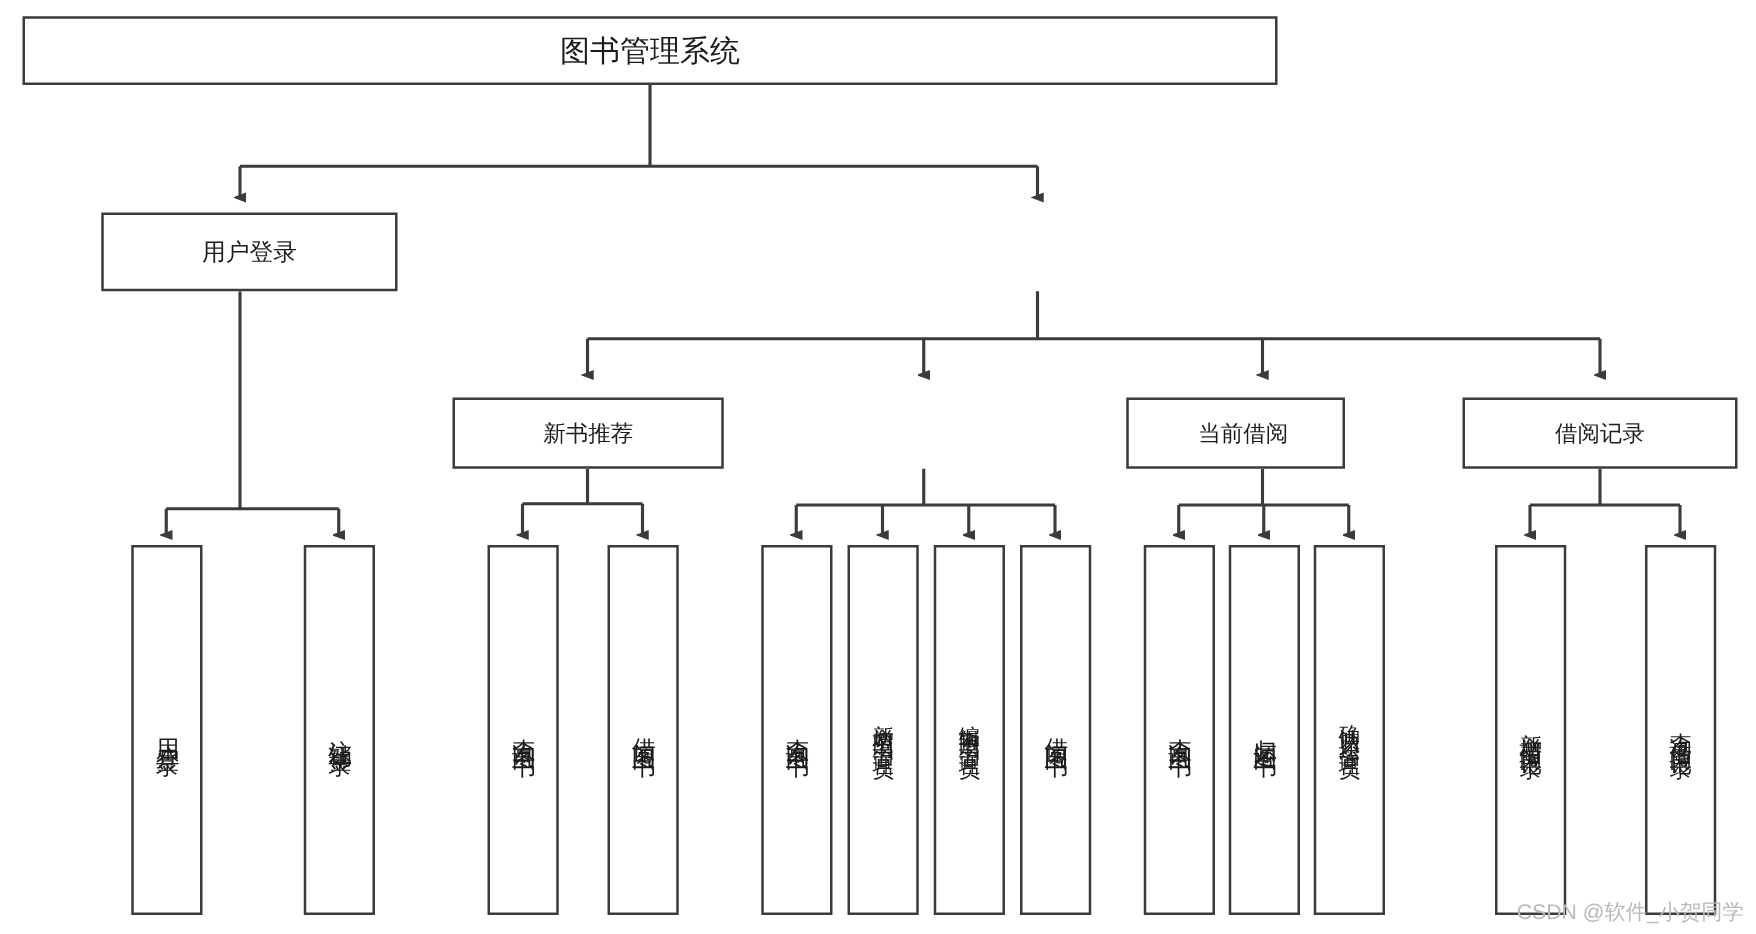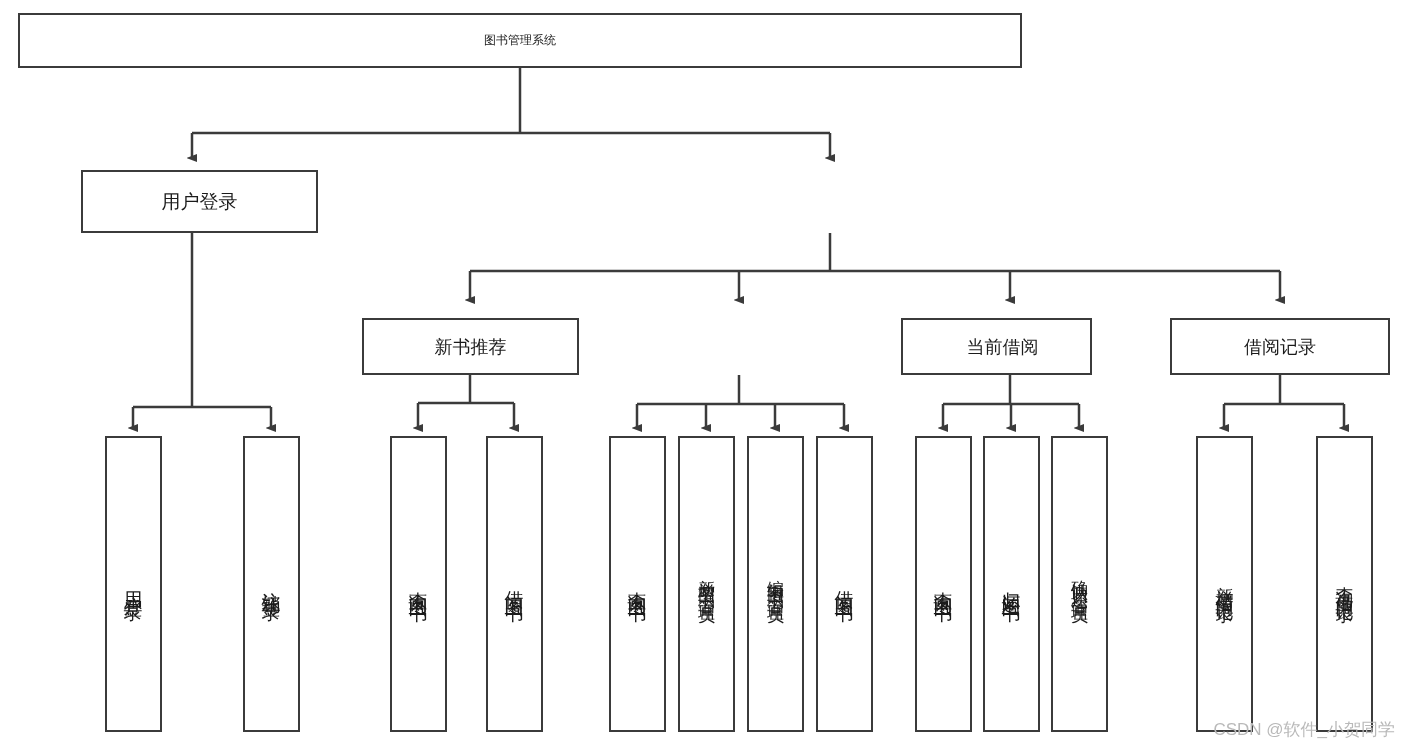--- a/index.html
+++ b/index.html
@@ -29,21 +29,21 @@
     box-sizing: border-box;
     border: 2px solid #3b3b3b;
     background: #ffffff;
     display: flex;
     align-items: center;
     justify-content: center;
     color: #1b1b1b;
     z-index: 2;
   }
   .node.root {
-    font-size: 12px;
+    font-size: 24px;
   }
   .node.lvl2 {
     font-size: 19px;
   }
   .node.lvl3 {
     font-size: 18px;
   }
   .node.leaf {
     font-size: 19px;
     align-items: center;
@@ -130,21 +130,21 @@
     <span class="htext">图书管理系统</span>
   </div>
 
   <div class="node lvl2" style="left:81px; top:170px; width:237px; height:63px;">
     <span class="htext">用户登录</span>
   </div>
 
   <div class="node lvl3" style="left:362px; top:318px; width:217px; height:57px;">
     <span class="htext">新书推荐</span>
   </div>
-  <div class="node lvl3" style="left:901px; top:318px; width:191px; height:57px;padding-left:12px;">
+  <div class="node lvl3" style="left:901px; top:318px; width:175px; height:57px;padding-left:12px;">
     <span class="htext">当前借阅</span>
   </div>
   <div class="node lvl3" style="left:1170px; top:318px; width:220px; height:57px;">
     <span class="htext">借阅记录</span>
   </div>
 
   <div class="node leaf" style="left:105px; top:436px; width:57px; height:296px;">
     <span class="vtext">用户登录</span>
   </div>
   <div class="node leaf" style="left:243px; top:436px; width:57px; height:296px;">

